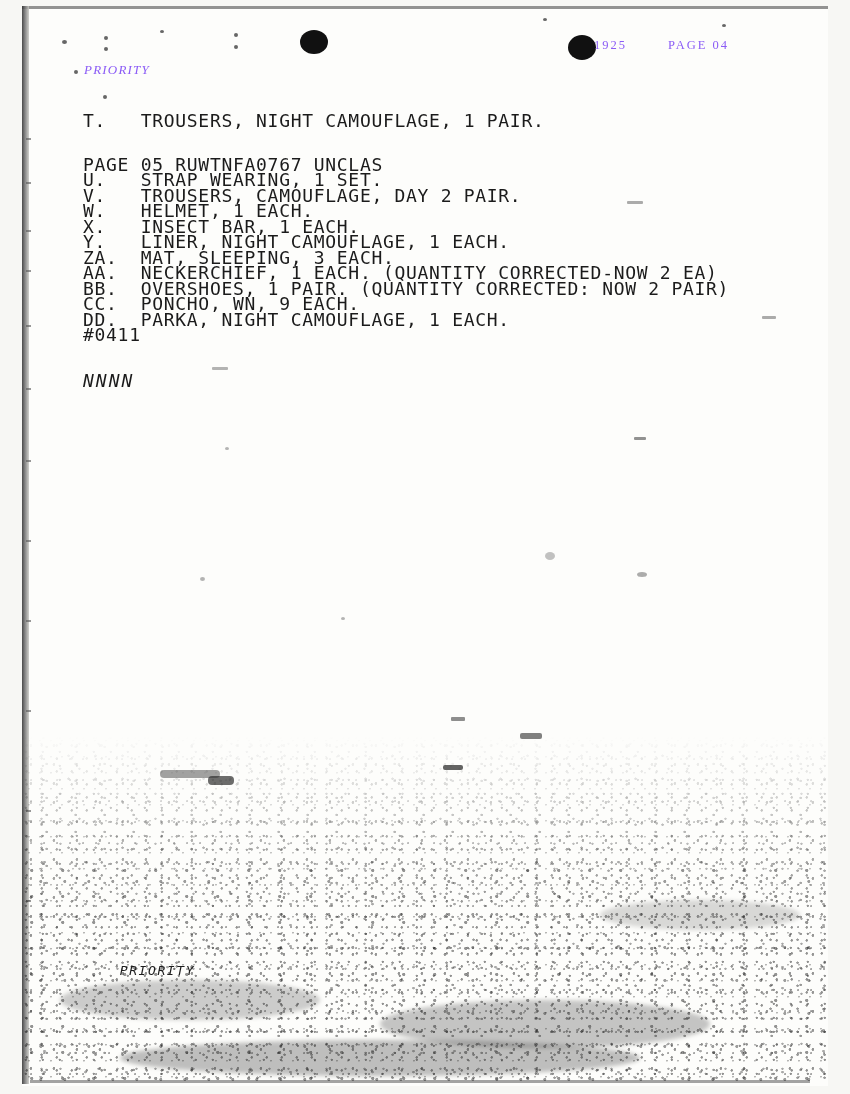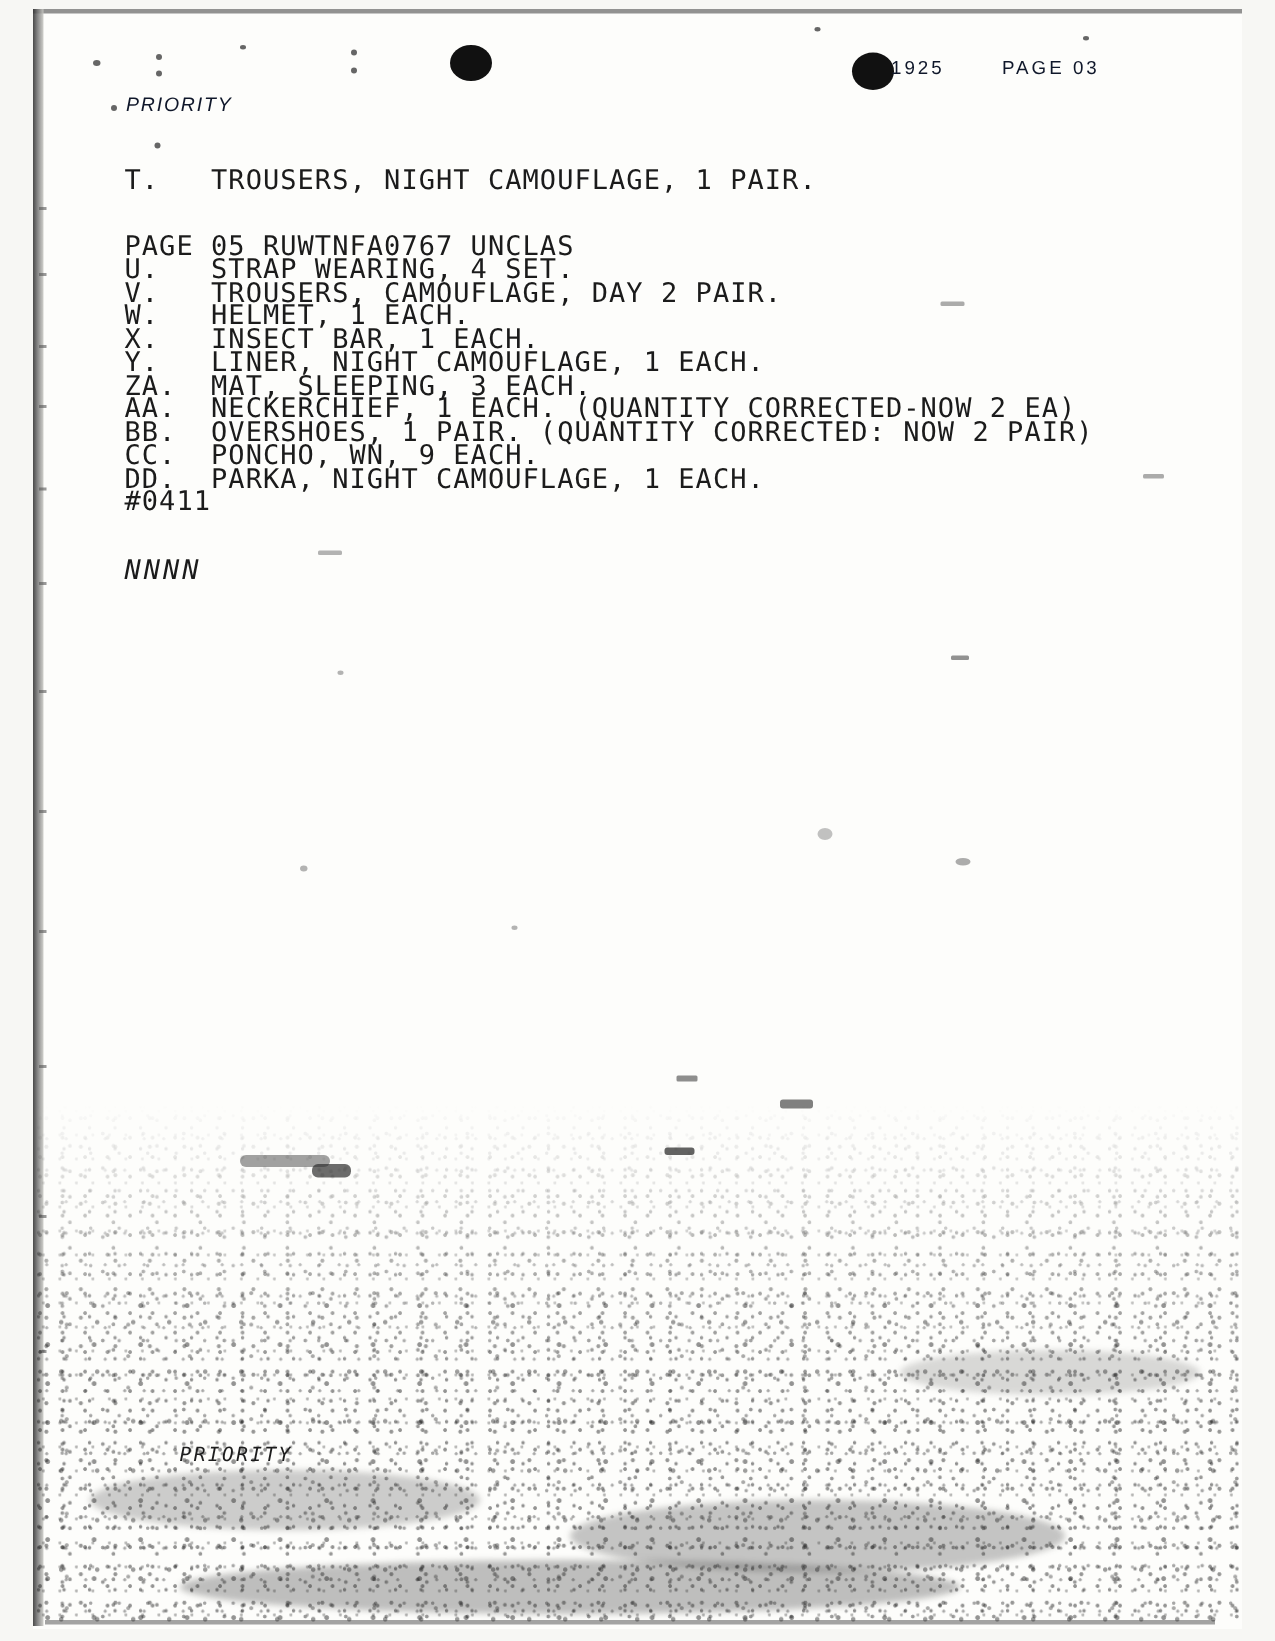--- a/index.html
+++ b/index.html
@@ -65,22 +65,22 @@
     top: 1080px;
     width: 780px;
     height: 3px;
     background: #4a4a4a;
     opacity: 0.5;
   }
 
   
   .typed {
     position: absolute;
-    color: #0f172a;
-    font-family: Liberation Sans, sans-serif;
+    color: #8b5cf6;
+    font-family: Liberation Serif, serif;
     font-size: 12.5px;
     letter-spacing: 0.6px;
     white-space: pre;
     line-height: 15px;
   }
   .italicish {
     font-style: italic;
     letter-spacing: 1.2px;
   }
   .header-right {
@@ -216,29 +216,29 @@
   <div class="speck" style="left:234px; top:45px; width:4px; height:4px;"></div>
   <div class="speck" style="left:543px; top:18px; width:4px; height:3px;"></div>
   <div class="speck" style="left:722px; top:24px; width:4px; height:3px;"></div>
   <div class="speck" style="left:74px; top:70px; width:4px; height:4px;"></div>
   <div class="speck" style="left:103px; top:95px; width:4px; height:4px;"></div>
 
   <div class="blob b1"></div>
   <div class="blob b2"></div>
 
   <div class="typed header-right" style="left:594px; top:38px;"><span>1925</span></div>
-  <div class="typed header-right" style="left:668px; top:38px;"><span>PAGE 03</span></div>
+  <div class="typed header-right" style="left:668px; top:38px;"><span>PAGE 04</span></div>
 
   <div class="typed italicish" style="left:84px; top:62px; font-size:13px;"><span>PRIORITY</span></div>
 
   <div class="body-block">
     <div class="line">T.   TROUSERS, NIGHT CAMOUFLAGE, 1 PAIR.</div>
     <div class="gap"></div>
     <div class="line" style="margin-top:12px;">PAGE 05 RUWTNFA0767 UNCLAS</div>
-    <div class="line">U.   STRAP WEARING, 4 SET.</div>
+    <div class="line">U.   STRAP WEARING, 1 SET.</div>
     <div class="line">V.   TROUSERS, CAMOUFLAGE, DAY 2 PAIR.</div>
     <div class="line">W.   HELMET, 1 EACH.</div>
     <div class="line">X.   INSECT BAR, 1 EACH.</div>
     <div class="line">Y.   LINER, NIGHT CAMOUFLAGE, 1 EACH.</div>
     <div class="line">ZA.  MAT, SLEEPING, 3 EACH.</div>
     <div class="line">AA.  NECKERCHIEF, 1 EACH. (QUANTITY CORRECTED-NOW 2 EA)</div>
     <div class="line">BB.  OVERSHOES, 1 PAIR. (QUANTITY CORRECTED: NOW 2 PAIR)</div>
     <div class="line">CC.  PONCHO, WN, 9 EACH.</div>
     <div class="line">DD.  PARKA, NIGHT CAMOUFLAGE, 1 EACH.</div>
     <div class="line">#0411</div>

